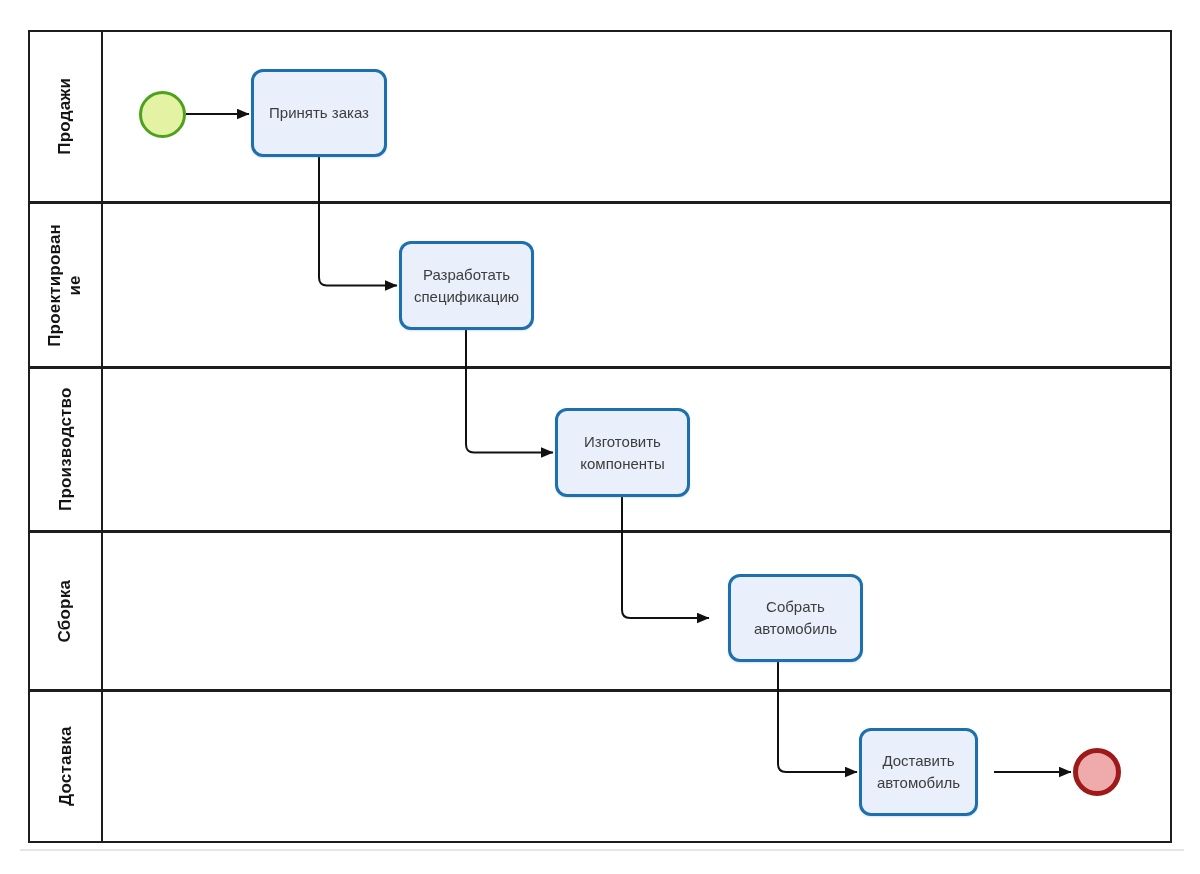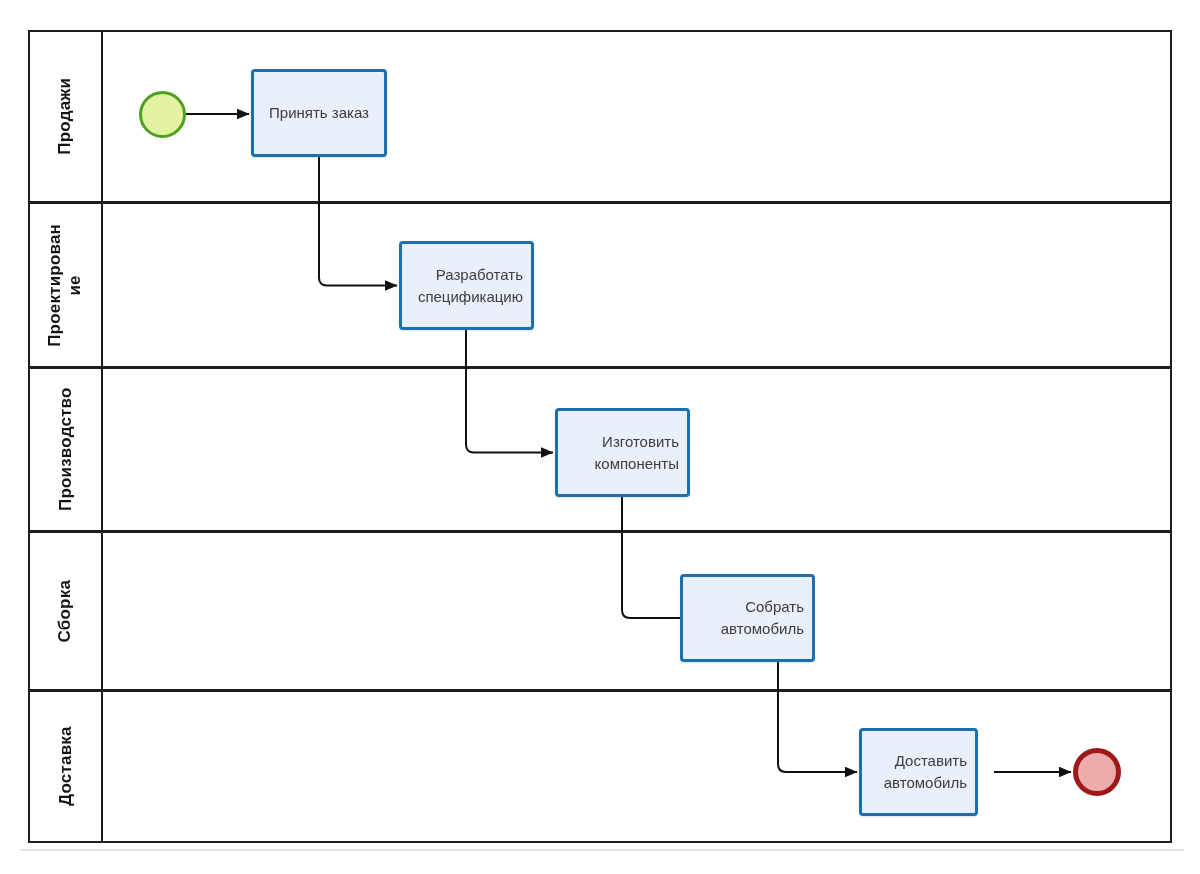--- a/index.html
+++ b/index.html
@@ -53,25 +53,25 @@
     line-height: 1.2;
     letter-spacing: 0.2px;
   }
   .lane-body { flex: 1; }
   
   .task {
     position: absolute;
     box-sizing: border-box;
     background: var(--task-fill, #e9effb);
     border: 3px solid var(--task-border, #1d6fad);
-    border-radius: 4px;
+    border-radius: 12px;
     display: flex;
     align-items: center;
     justify-content: center;
-    text-align: right;
+    text-align: center;
     padding: 12px 8px;
     box-shadow: 0 1px 2px rgba(120,140,170,0.25);
   }
   .task-label {
     font-size: 15px;
     line-height: 1.45;
     color: var(--task-text, #3d3d3d);
   }
   .event {
     position: absolute;
@@ -170,21 +170,21 @@
 
   <div class="task" style="left:251px;top:69px;width:136px;height:88px">
     <span class="task-label">Принять заказ</span>
   </div>
   <div class="task" style="left:555px;top:408px;width:135px;height:89px">
     <span class="task-label">Изготовить компоненты</span>
   </div>
   <div class="task" style="left:399px;top:241px;width:135px;height:89px">
     <span class="task-label">Разработать спецификацию</span>
   </div>
-  <div class="task" style="left:680px;top:574px;width:135px;height:88px">
+  <div class="task" style="left:728px;top:574px;width:135px;height:88px">
     <span class="task-label">Собрать автомобиль</span>
   </div>
   <div class="task" style="left:859px;top:728px;width:119px;height:88px">
     <span class="task-label">Доставить автомобиль</span>
   </div>
 
   <div class="event end"></div>
 
   <div class="pool-shadow"></div>
 

